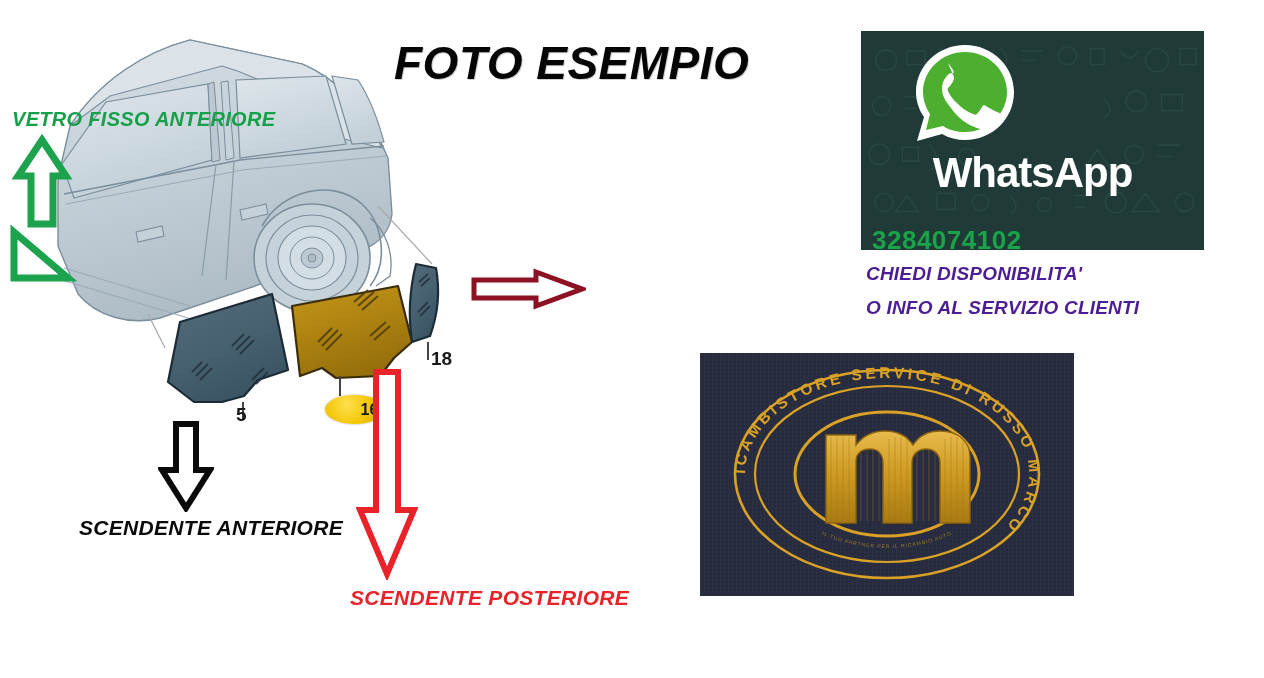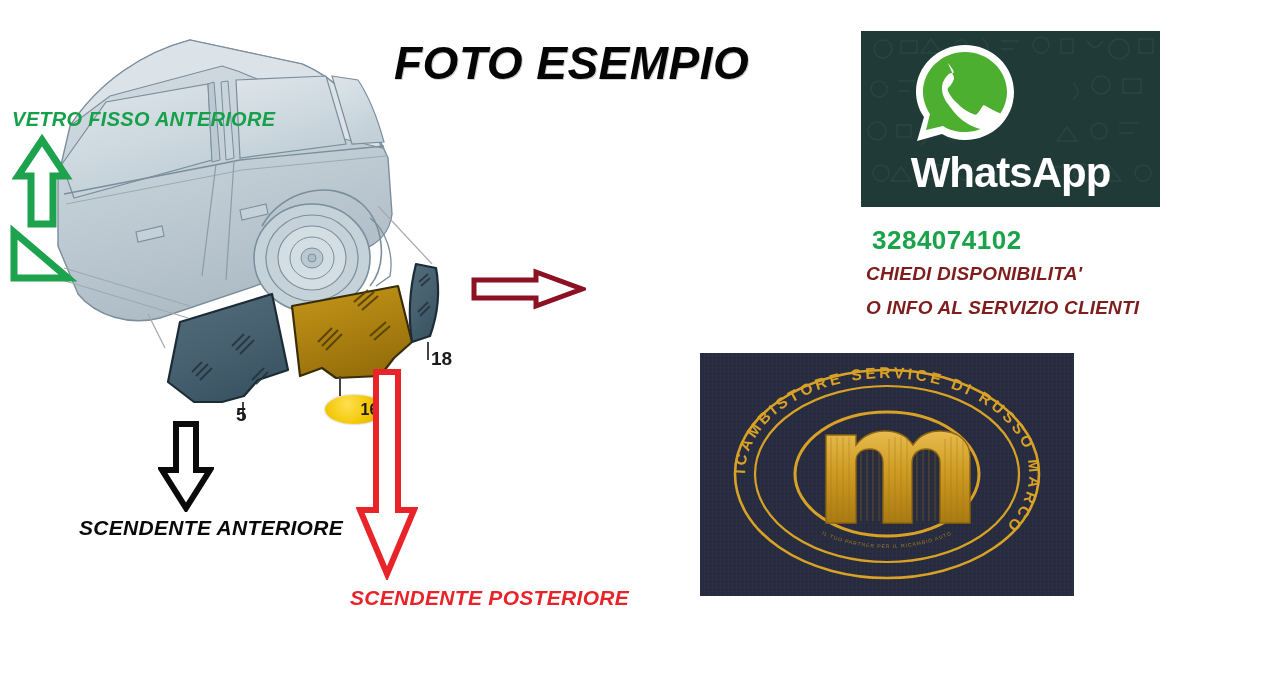--- a/index.html
+++ b/index.html
@@ -53,39 +53,40 @@
   }
 
   
   #arrow-green{left:6px;top:132px;width:72px;height:152px;}
   #arrow-black{left:158px;top:420px;width:56px;height:92px;}
   #arrow-red{left:356px;top:368px;width:62px;height:212px;}
   #arrow-darkred{left:470px;top:268px;width:116px;height:42px;}
 
   
   #wa-box{
-    left:861px;top:31px;width:299px;height:176px;
+    left:861px;top:31px;width:299px;height:219px;
     background:#1f3a37;
     overflow:hidden;
+    padding-left:44px;
   }
   #wa-doodle{position:absolute;left:0;top:0;width:100%;height:100%;opacity:.35;}
   #wa-logo{position:absolute;left:47px;top:6px;width:114px;height:114px;}
   #wa-word{
     position:absolute;left:0;right:0;top:118px;text-align:center;
     color:#ffffff;font-size:42px;font-weight:bold;letter-spacing:-1px;
     font-family:"Liberation Sans", sans-serif;
   }
 
   
   #phone{
     left:872px;top:225px;font-size:26px;font-weight:bold;
     color:#1aa349;white-space:nowrap;letter-spacing:.5px;
   }
   .contact-line{
-    font-size:19px;font-weight:bold;font-style:italic;color:#7f1d1d;
+    font-size:19px;font-weight:bold;font-style:italic;color:#4c1d95;
     white-space:nowrap;letter-spacing:.2px;
   }
   #contact1{left:866px;top:263px;}
   #contact2{left:866px;top:297px;}
 
   
   #shop-logo{
     left:700px;top:353px;width:374px;height:243px;
     background:#282c3f;
     overflow:hidden;

